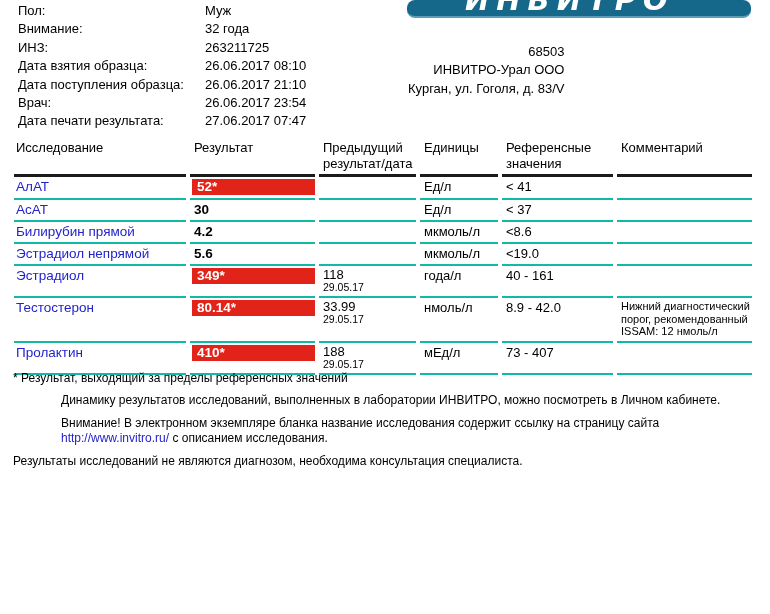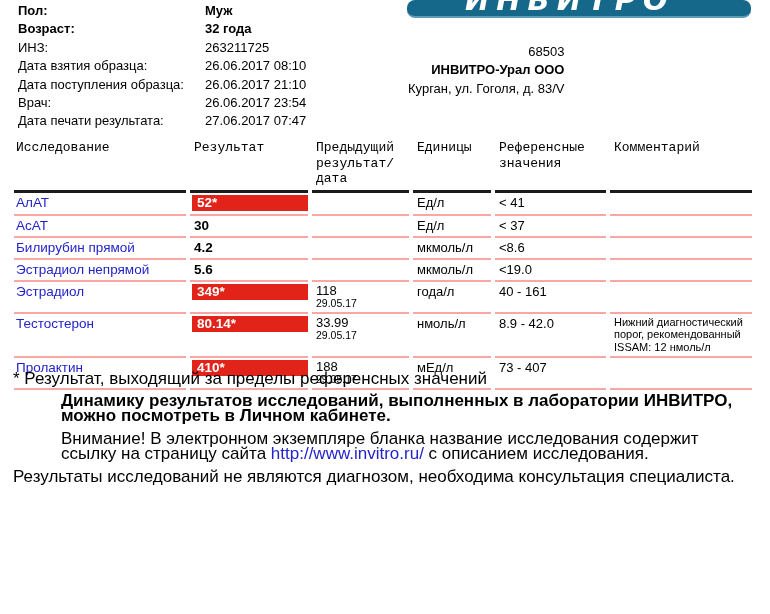--- a/index.html
+++ b/index.html
@@ -20,83 +20,82 @@
     position:absolute; left:58px; top:-17px;
     font-family:"DejaVu Sans", sans-serif;
     font-size:29px; font-weight:bold; font-style:italic;
     letter-spacing:7px; color:#fff; white-space:nowrap;
   }
 
   
   .patient { position:absolute; left:18px; top:3px; }
   .patient .prow { display:flex; height:18.4px; }
   .patient .plabel { width:187px; flex:0 0 187px; }
-  .bold { font-weight:bold; }
+  .bold { font-weight:normal; }
 
   
   .clinic { position:absolute; left:408px; top:43px; line-height:18.4px;text-align:right; }
 
   
   table.results {
     position:absolute; left:10px; top:139px; width:746px;
     border-collapse:separate; border-spacing:4px 0;
     font-size:13px;
   }
   table.results th {
     text-align:left; vertical-align:top; font-weight:normal;
     padding:1px 0 3px 4px; line-height:15.5px;
     border-bottom:3px solid #1b1b1b;
-    font-family:Liberation Mono, monospace;
   }
   table.results th:first-child { padding-left:2px; }
   table.results td {
     vertical-align:top; padding:2px 0 3px 4px;
-    border-bottom:2px solid #fca5a5;
+    border-bottom:2px solid #14b8a6;
   }
   table.results td:first-child { padding-left:2px; }
   .c-name  { width:170px; }
   .c-res   { width:98px;  }
   .c-prev  { width:93px;  }
   .c-units { width:74px;  }
   .c-ref   { width:107px; }
 
   .test-link { color:var(--link-blue); font-size:13.5px; cursor:pointer; text-decoration:none; }
   .res-val { font-weight:bold; font-size:13.5px; }
   .flag {
     display:inline-block; width:102px; margin-left:-2px;
     background:var(--flag-red); color:#fff;
     font-weight:bold; font-size:13.5px;
-    padding:0 9px 1px 5px;
+    padding:0 16px 1px 5px;
   }
   .prev-val { line-height:14px; }
   .prev-date { font-size:10.5px; line-height:11px; }
   .comment-text { font-size:11px; line-height:12.5px; display:block; max-width:168px; }
 
   
-  .footnotes { position:absolute; left:13px; top:371px; width:744px; font-size:17px; line-height:15px; }
+  .footnotes { position:absolute; left:13px; top:371px; width:744px; font-size:12px; line-height:15px; }
   .footnotes p { margin:0 0 7px 0; }
   .footnotes p.spaced { margin-bottom:8px;margin-left:48px; }
   .url-link { color:var(--link-blue); cursor:pointer; text-decoration:none; }
 </style>
 </head>
 <body>
 
 <div class="page">
 
   <div class="banner">
     <span class="logo">ИНВИТРО</span>
   </div>
 
   <div class="patient">
       <div class="prow">
         <span class="plabel bold">Пол:</span>
         <span class="bold">Муж</span>
       </div>
       <div class="prow">
-        <span class="plabel bold">Возраст:</span>
+        <span class="plabel bold">Внимание:</span>
         <span class="bold">32 года</span>
       </div>
       <div class="prow">
         <span class="plabel">ИНЗ:</span>
         <span>263211725</span>
       </div>
       <div class="prow">
         <span class="plabel">Дата взятия образца:</span>
         <span>26.06.2017 08:10</span>
       </div>

